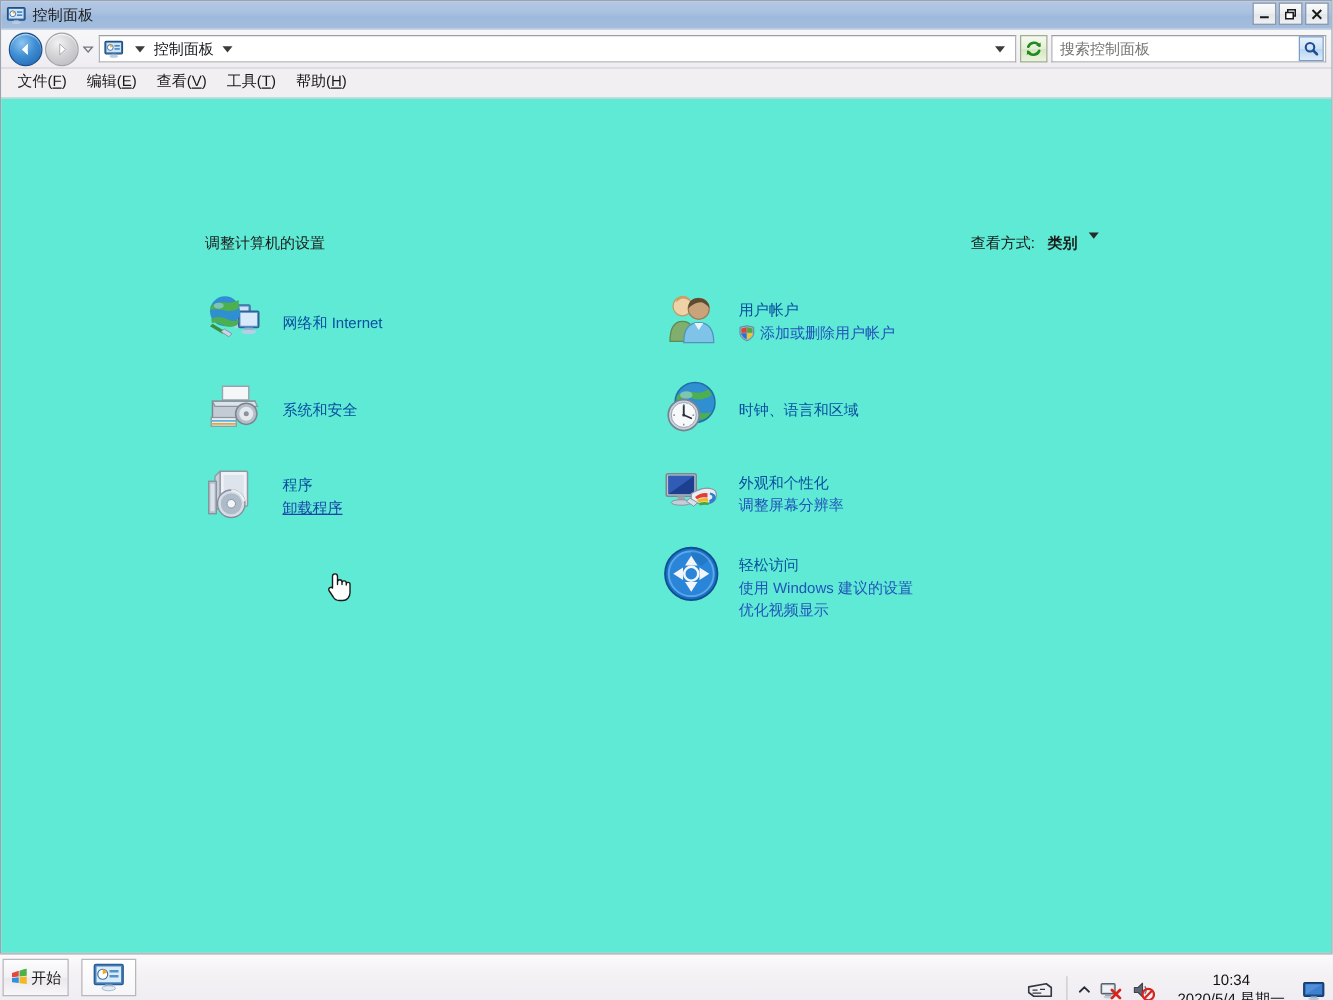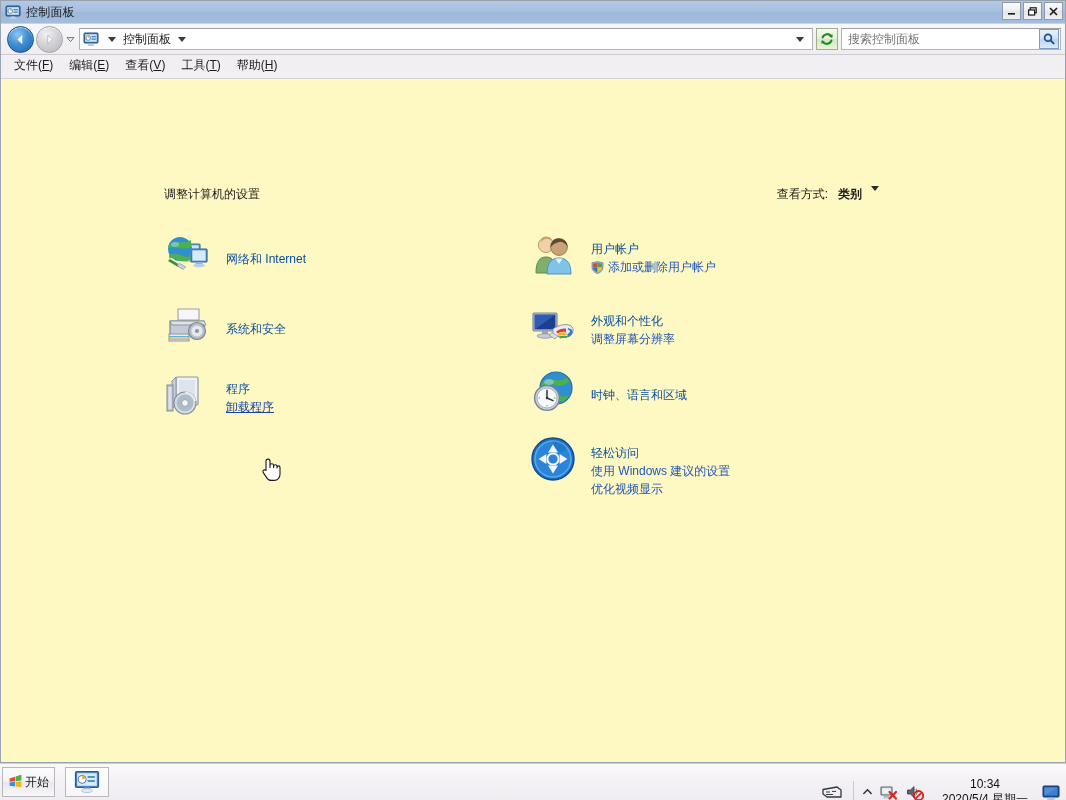--- a/index.html
+++ b/index.html
@@ -187,21 +187,21 @@
     font-size: 12px;
     color: #1a1a1a;
     padding: 2px 9px 2px 7px;
     white-space: nowrap;
   }
   .menuitem u { text-decoration: underline; }
 
   
   .content {
     flex: 1 1 auto;
-    background: #fef9c3;
+    background: #5eead4;
     border-top: 1px solid #d5d3d8;
     position: relative;
     overflow: hidden;
   }
   .page-title {
     position: absolute;
     left: 163px; top: 107px;
     font-size: 12px;
     color: #1b1b1b;
   }
@@ -558,57 +558,57 @@
                 </svg>
               </span>
               <span>添加或删除用户帐户</span>
             </a>
           </div>
         </div>
 
         <div class="cat" style="margin-bottom:14px">
           <div class="cat-icon">
             <svg width="48" height="48" viewBox="0 0 48 48">
+              <circle cx="27" cy="19" r="16" fill="#2f8fd0"></circle>
+              <path d="M11.6 14.6 Q18 9 25 10.6 Q32 12.4 38 8.4 L40.6 13 Q33 18 26 16 Q19 14 13 17.6 Z" fill="#4caf50"></path>
+              <path d="M12 26 Q19 22.4 26 25.6 Q33 29 40 26.6 L38 31.4 Q31 34 24 30.6 Q18 27.6 13.4 30 Z" fill="#4caf50"></path>
+              <ellipse cx="20" cy="13" rx="5" ry="3" fill="#a7dbf7" opacity=".55"></ellipse>
+              <circle cx="27" cy="19" r="16" fill="none" stroke="#1f6fa8" stroke-width="1.2"></circle>
+              <circle cx="18" cy="29" r="12.4" fill="#c9d3dd" stroke="#79838f" stroke-width="1.4"></circle>
+              <circle cx="18" cy="29" r="10" fill="#f7f9fb"></circle>
+              <circle cx="18" cy="29" r="10" fill="none" stroke="#9aa4b0" stroke-width=".8"></circle>
+              <path d="M18 29 L18 21.4 M18 29 L24 31.6" stroke="#2a3440" stroke-width="1.5" stroke-linecap="round"></path>
+              <circle cx="18" cy="29" r="1.2" fill="#2a3440"></circle>
+              <path d="M18 20.6 L18 22 M26.4 29 L25 29 M18 37.4 L18 36 M9.6 29 L11 29" stroke="#6f7a86" stroke-width="1"></path>
+            </svg>
+          </div>
+          <div class="cat-body" style="padding-top:16px">
+            <a class="cat-title">时钟、语言和区域</a>
+          </div>
+        </div>
+
+        <div class="cat" style="margin-bottom:14px">
+          <div class="cat-icon">
+            <svg width="48" height="48" viewBox="0 0 48 48">
               <rect x="4" y="10" width="24" height="18" rx="1.4" fill="#b9c3ce" stroke="#7d8793" stroke-width="1.2"></rect>
               <rect x="5.6" y="11.6" width="20.8" height="14.8" fill="#1d3f8f"></rect>
               <path d="M5.6 11.6 L26.4 11.6 L5.6 26.4 Z" fill="#3f6fd0" opacity=".6"></path>
               <rect x="13" y="28" width="6" height="4" fill="#9aa5b2"></rect>
               <ellipse cx="16" cy="33" rx="8" ry="2.2" fill="#c5ced8" stroke="#8a949f" stroke-width=".8"></ellipse>
               <path d="M24 26 C24 26 32 20 40 22 C46 23.4 45 31 40 33 C34 35.4 26 34 24 30 Z" fill="#e9eef3" stroke="#8d96a1" stroke-width="1"></path>
               <path d="M27 28.6 Q32 24.6 37 25.6 L37 29 Q32 28 28.6 30.4 Z" fill="#e03e34"></path>
               <path d="M28.6 30.8 Q33 28.8 37.4 29.6 L37.6 32.4 Q33 31.6 29.6 33 Z" fill="#f2b324"></path>
               <path d="M29.8 33.4 Q34 32.2 38 33 L38 35 Q34 34.4 31 35.4 Z" fill="#45a83c"></path>
               <path d="M39 25 Q44 26 43.6 29.4 Q43.2 32.6 38.6 34.4 L38.4 31 Q41 30 41 28.6 Q41 27 38.8 26.6 Z" fill="#2f7fd0"></path>
               <path d="M20 32 L26 36 L29 33 L23 29.6 Z" fill="#d8dfe7" stroke="#8a949f" stroke-width=".8"></path>
             </svg>
           </div>
           <div class="cat-body">
             <a class="cat-title">外观和个性化</a>
             <a class="cat-link">调整屏幕分辨率</a>
-          </div>
-        </div>
-
-        <div class="cat" style="margin-bottom:14px">
-          <div class="cat-icon">
-            <svg width="48" height="48" viewBox="0 0 48 48">
-              <circle cx="27" cy="19" r="16" fill="#2f8fd0"></circle>
-              <path d="M11.6 14.6 Q18 9 25 10.6 Q32 12.4 38 8.4 L40.6 13 Q33 18 26 16 Q19 14 13 17.6 Z" fill="#4caf50"></path>
-              <path d="M12 26 Q19 22.4 26 25.6 Q33 29 40 26.6 L38 31.4 Q31 34 24 30.6 Q18 27.6 13.4 30 Z" fill="#4caf50"></path>
-              <ellipse cx="20" cy="13" rx="5" ry="3" fill="#a7dbf7" opacity=".55"></ellipse>
-              <circle cx="27" cy="19" r="16" fill="none" stroke="#1f6fa8" stroke-width="1.2"></circle>
-              <circle cx="18" cy="29" r="12.4" fill="#c9d3dd" stroke="#79838f" stroke-width="1.4"></circle>
-              <circle cx="18" cy="29" r="10" fill="#f7f9fb"></circle>
-              <circle cx="18" cy="29" r="10" fill="none" stroke="#9aa4b0" stroke-width=".8"></circle>
-              <path d="M18 29 L18 21.4 M18 29 L24 31.6" stroke="#2a3440" stroke-width="1.5" stroke-linecap="round"></path>
-              <circle cx="18" cy="29" r="1.2" fill="#2a3440"></circle>
-              <path d="M18 20.6 L18 22 M26.4 29 L25 29 M18 37.4 L18 36 M9.6 29 L11 29" stroke="#6f7a86" stroke-width="1"></path>
-            </svg>
-          </div>
-          <div class="cat-body" style="padding-top:16px">
-            <a class="cat-title">时钟、语言和区域</a>
           </div>
         </div>
 
         <div class="cat">
           <div class="cat-icon">
             <svg width="48" height="48" viewBox="0 0 48 48">
               <circle cx="24" cy="24" r="21" fill="#1a6fc4" stroke="#0e4d8f" stroke-width="1.4"></circle>
               <circle cx="24" cy="24" r="18" fill="#2a84d8"></circle>
               <circle cx="24" cy="24" r="18" fill="none" stroke="#5aa9e8" stroke-width="1.6"></circle>
               <path d="M24 6 A18 18 0 0 1 38 13 L32 18 A10 10 0 0 0 24 14 Z" fill="#1860ad" opacity=".35"></path>

